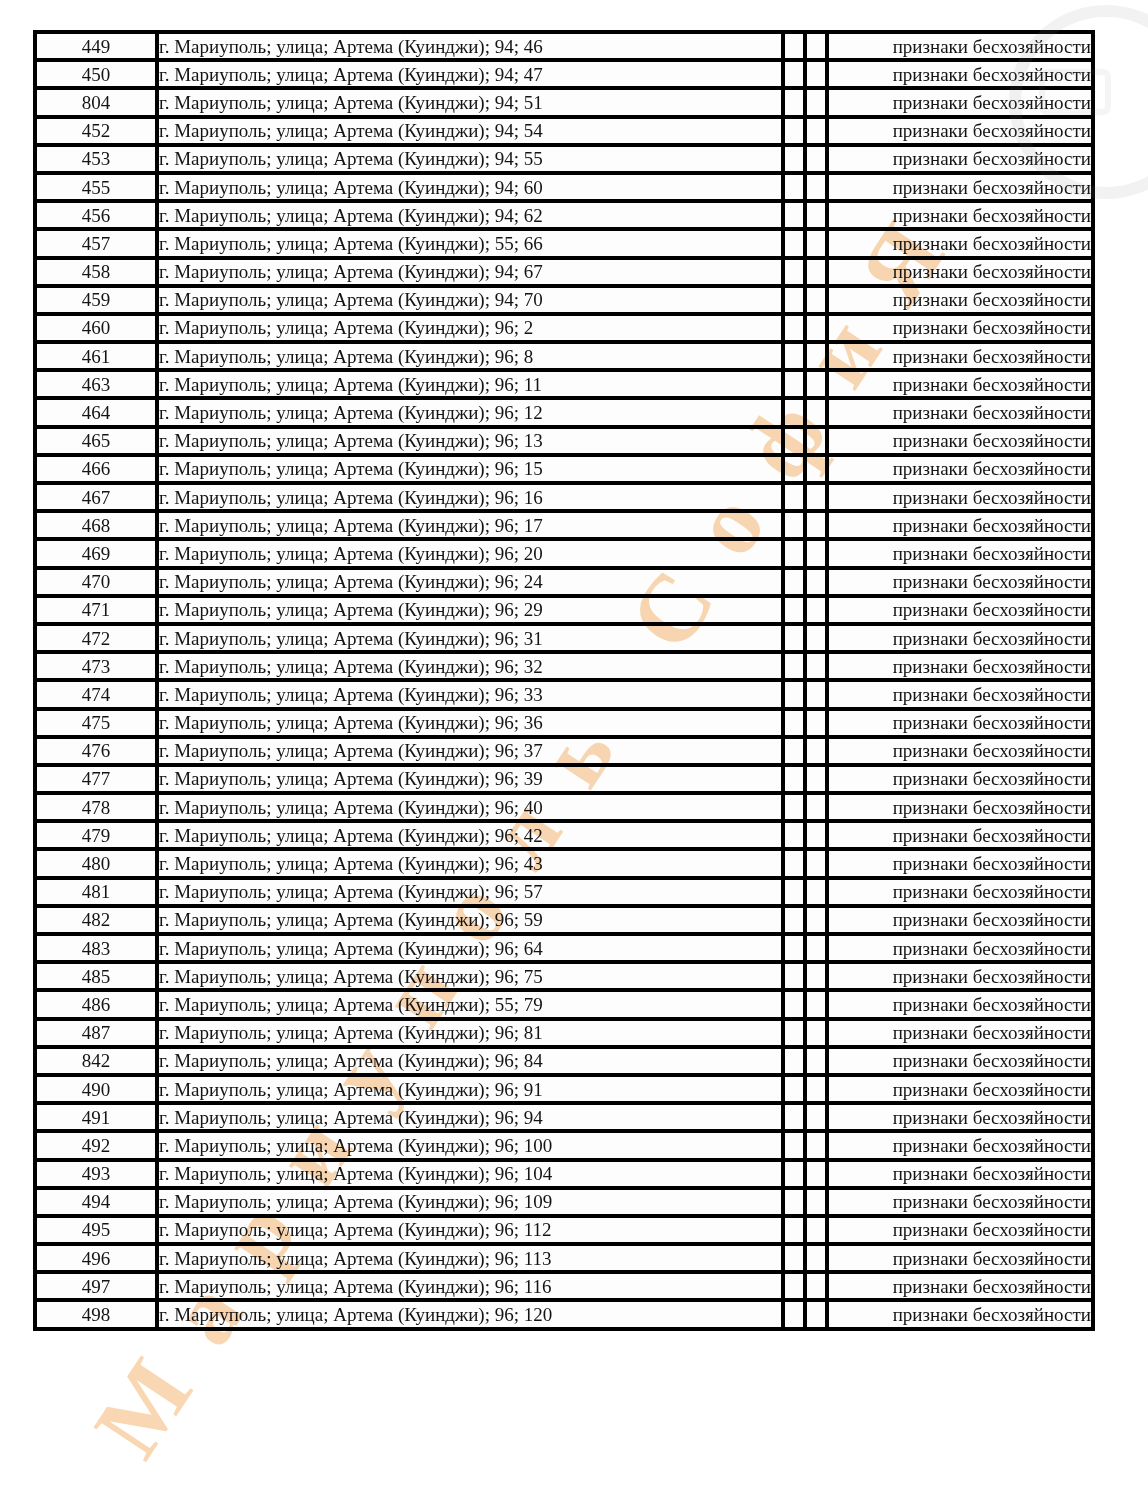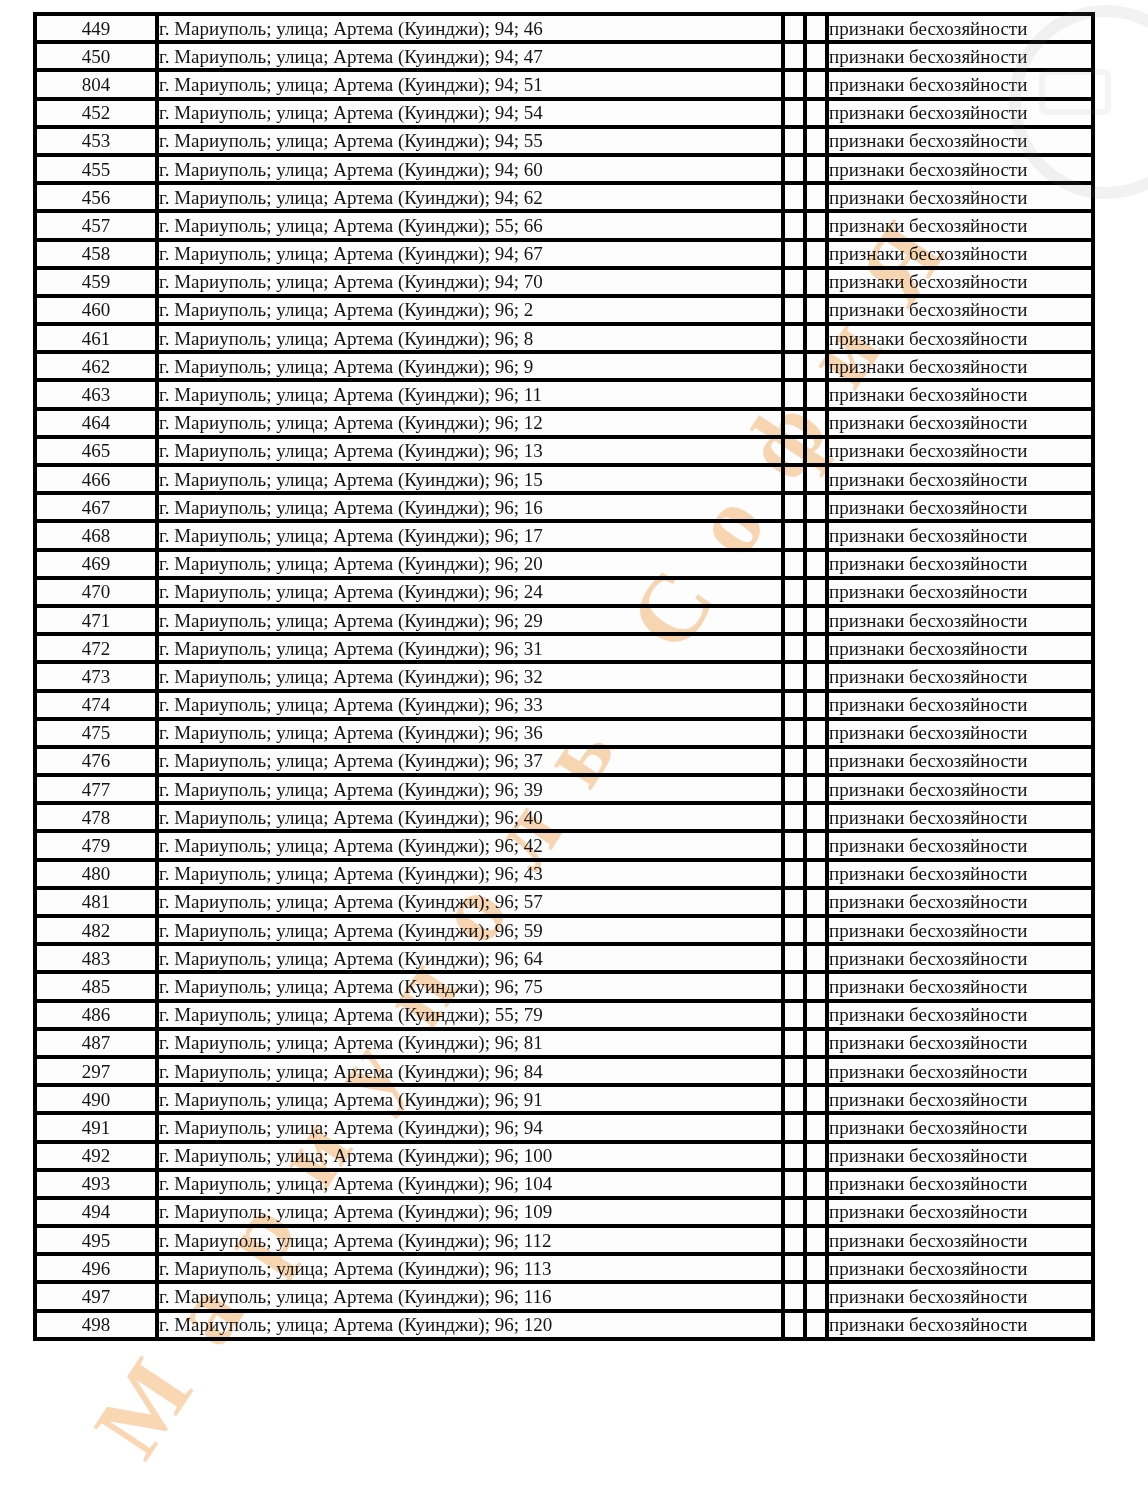--- a/index.html
+++ b/index.html
@@ -6,40 +6,40 @@
   .page{
     position:relative;
     width:1148px;height:1485px;
     background:#ffffff;
     overflow:hidden;
     font-family:"Liberation Serif","DejaVu Serif",serif;
   }
   
   table.registry{
     position:absolute;
-    left:33px;top:12px;
+    left:33px;top:30px;
     width:1058px;
     border-collapse:collapse;
     table-layout:fixed;
   }
   table.registry td{
     border:4px solid #000;
     height:24.2px;
     padding:0;
     font-size:19px;
     line-height:1;
     color:#141414;
     overflow:hidden;
     white-space:nowrap;
     background:#fdfdfd;
   }
   td.c-num{text-align:center;}
   td.c-addr{text-align:left;padding-left:5px;}
   td.c-gap{background:#ffffff;}
-  td.c-status{text-align:left;background:#f5f5f5;}
+  td.c-status{text-align:right;background:#f5f5f5;}
   
   .watermark{
     position:absolute;
     left:118px;top:1390px;
     transform:rotate(-56.5deg);
     transform-origin:0 50%;
     font-size:96px;
     font-weight:bold;
     letter-spacing:0.46em;
     white-space:nowrap;
@@ -173,27 +173,20 @@
     </tr>
 
     <tr>
       <td class="c-num">461</td>
       <td class="c-addr">г. Мариуполь; улица; Артема (Куинджи); 96; 8</td>
       <td class="c-gap"></td>
       <td class="c-gap"></td>
       <td class="c-status">признаки бесхозяйности</td>
     </tr>
 
-    <tr>
-      <td class="c-num">462</td>
-      <td class="c-addr">г. Мариуполь; улица; Артема (Куинджи); 96; 9</td>
-      <td class="c-gap"></td>
-      <td class="c-gap"></td>
-      <td class="c-status">признаки бесхозяйности</td>
-    </tr>
 
     <tr>
       <td class="c-num">463</td>
       <td class="c-addr">г. Мариуполь; улица; Артема (Куинджи); 96; 11</td>
       <td class="c-gap"></td>
       <td class="c-gap"></td>
       <td class="c-status">признаки бесхозяйности</td>
     </tr>
 
     <tr>
@@ -376,21 +369,21 @@
     <tr>
       <td class="c-num">487</td>
       <td class="c-addr">г. Мариуполь; улица; Артема (Куинджи); 96; 81</td>
       <td class="c-gap"></td>
       <td class="c-gap"></td>
       <td class="c-status">признаки бесхозяйности</td>
     </tr>
 
 
     <tr>
-      <td class="c-num">297</td>
+      <td class="c-num">842</td>
       <td class="c-addr">г. Мариуполь; улица; Артема (Куинджи); 96; 84</td>
       <td class="c-gap"></td>
       <td class="c-gap"></td>
       <td class="c-status">признаки бесхозяйности</td>
     </tr>
 
     <tr>
       <td class="c-num">490</td>
       <td class="c-addr">г. Мариуполь; улица; Артема (Куинджи); 96; 91</td>
       <td class="c-gap"></td>

